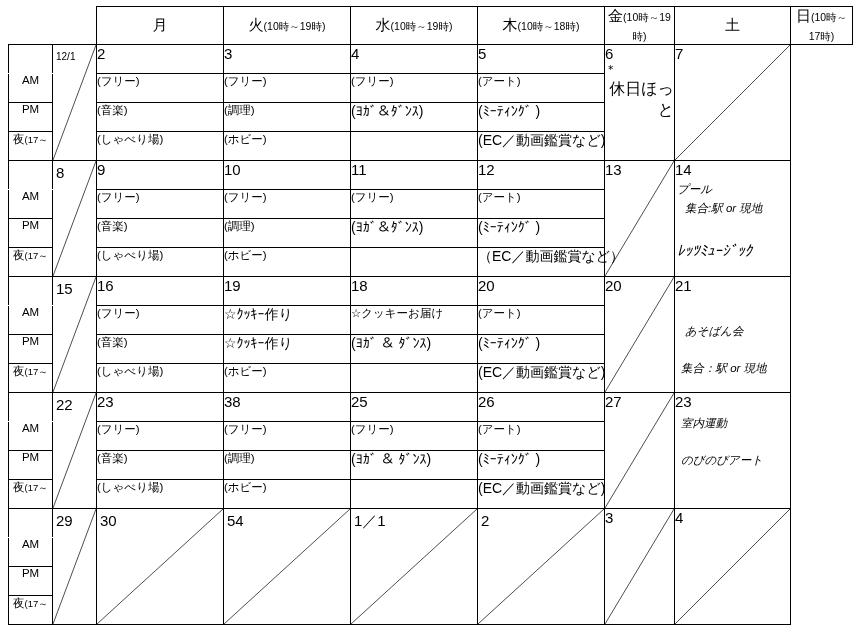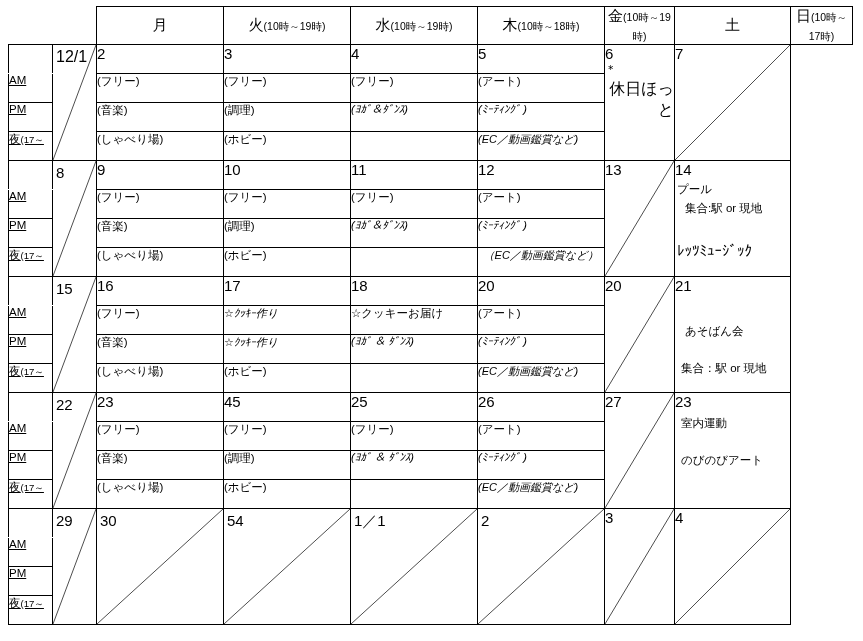--- a/index.html
+++ b/index.html
@@ -47,48 +47,47 @@
   }
   tr.head th.blank { border: 1px solid #fff; border-right-color:#000; border-bottom-color:#000;}
   .dow {
     font-size: 15px;
   }
   .dowhours {
     font-size: 10.5px;
   }
   
   td.lab {
-    text-align: left;
+    text-align: center;
     font-size: 11.5px;
     padding-left: 3px;
     vertical-align: middle;
     height: 28px;
-    text-decoration: underline;
   }
   td.lab .night {
     font-size: 11.5px;
   }
   .datenum {
     font-size: 15px;
     padding-left: 3px;
     line-height: 24px;
     display: block;
   }
   .datenum.small {
-    font-size: 16px;
+    font-size: 10px;
   }
   
   td.ev {
     height: 28px;
     font-size: 11.5px;
     padding-left: 4px;
     vertical-align: middle;
     white-space: nowrap;
   }
-  td.ev.tiny { font-size: 11px; font-style: italic; }
+  td.ev.tiny { font-size: 14px; }
   td.num {
     height: 26px;
     vertical-align: middle;
     font-size: 15px;
     padding-left: 4px;
     white-space: nowrap;
   }
   
   .diag {
     position: absolute;
@@ -115,20 +114,21 @@
   td.sun {
     font-size: 15px;
     padding-left: 4px;
     vertical-align: top;
   }
   td.sun .sun-note {
     font-size: 11.5px;
     display: block;
     padding-top: 4px;
     padding-left: 2px;
+    font-style: italic;
   }
   td.sun .sun-note.indent { padding-left: 10px; }
   td.sun .sun-note.tiny { font-size: 15px; }
 </style>
 </head>
 <body>
 
 <div id="sheet">
 <table class="cal">
   <colgroup>
@@ -273,21 +273,21 @@
     <td class="lab" style="border-bottom:1px solid #fff;"></td>
     <td class="num" rowspan="4">
       <span class="datenum">15</span>
       <span class="diag">
         <svg viewBox="0 0 100 100" preserveAspectRatio="none">
                 <line x1="0" y1="100" x2="100" y2="0" stroke="#000" stroke-width="0.7" vector-effect="non-scaling-stroke"></line>
               </svg>
       </span>
     </td>
     <td class="num"><span>16</span></td>
-    <td class="num"><span>17</span></td>
+    <td class="num"><span>19</span></td>
     <td class="num"><span>18</span></td>
     <td class="num"><span>20</span></td>
     <td class="sat" rowspan="4">
       <span>20</span>
       <span class="diag">
         <svg viewBox="0 0 100 100" preserveAspectRatio="none">
                 <line x1="0" y1="100" x2="100" y2="0" stroke="#000" stroke-width="0.7" vector-effect="non-scaling-stroke"></line>
               </svg>
       </span>
     </td>
@@ -323,21 +323,21 @@
     <td class="lab" style="border-bottom:1px solid #fff;"></td>
     <td class="num" rowspan="4">
       <span class="datenum">22</span>
       <span class="diag">
         <svg viewBox="0 0 100 100" preserveAspectRatio="none">
                 <line x1="0" y1="100" x2="100" y2="0" stroke="#000" stroke-width="0.7" vector-effect="non-scaling-stroke"></line>
               </svg>
       </span>
     </td>
     <td class="num"><span>23</span></td>
-    <td class="num"><span>45</span></td>
+    <td class="num"><span>38</span></td>
     <td class="num"><span>25</span></td>
     <td class="num"><span>26</span></td>
     <td class="sat" rowspan="4">
       <span>27</span>
       <span class="diag">
         <svg viewBox="0 0 100 100" preserveAspectRatio="none">
                 <line x1="0" y1="100" x2="100" y2="0" stroke="#000" stroke-width="0.7" vector-effect="non-scaling-stroke"></line>
               </svg>
       </span>
     </td>

